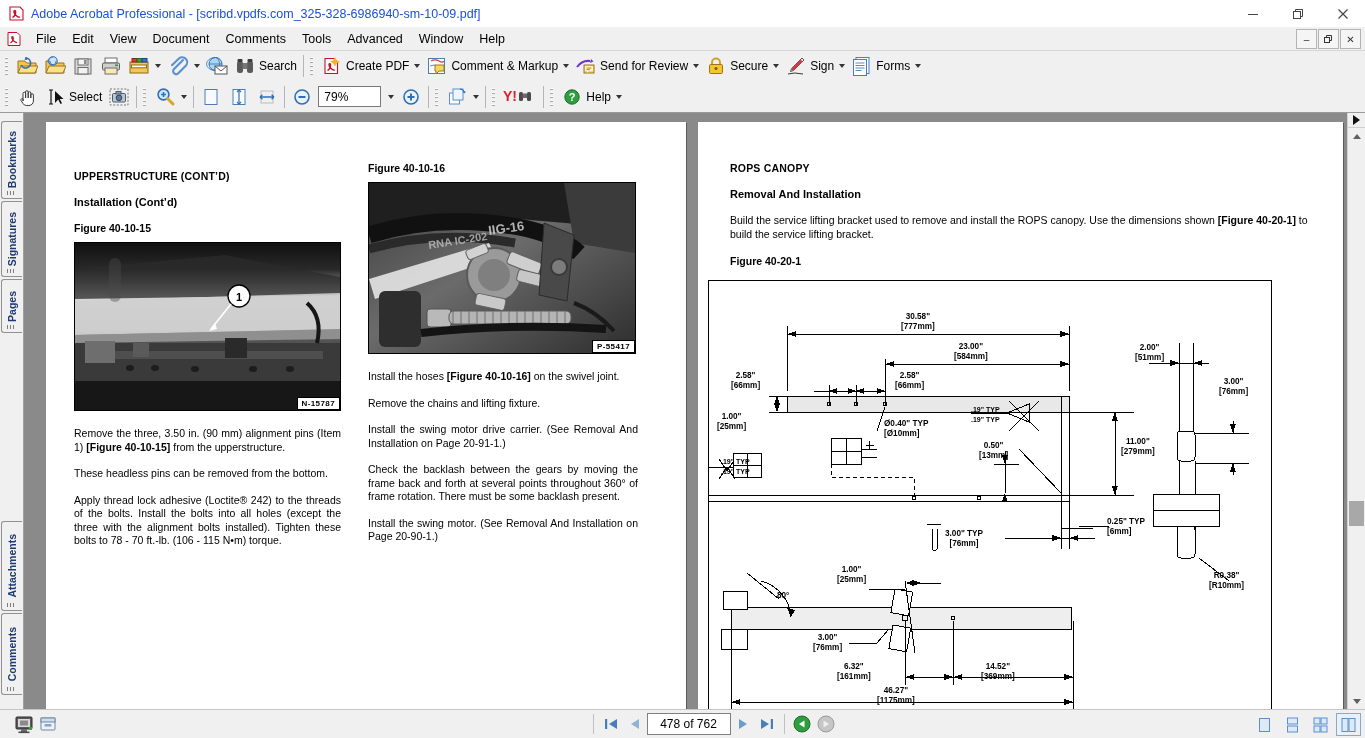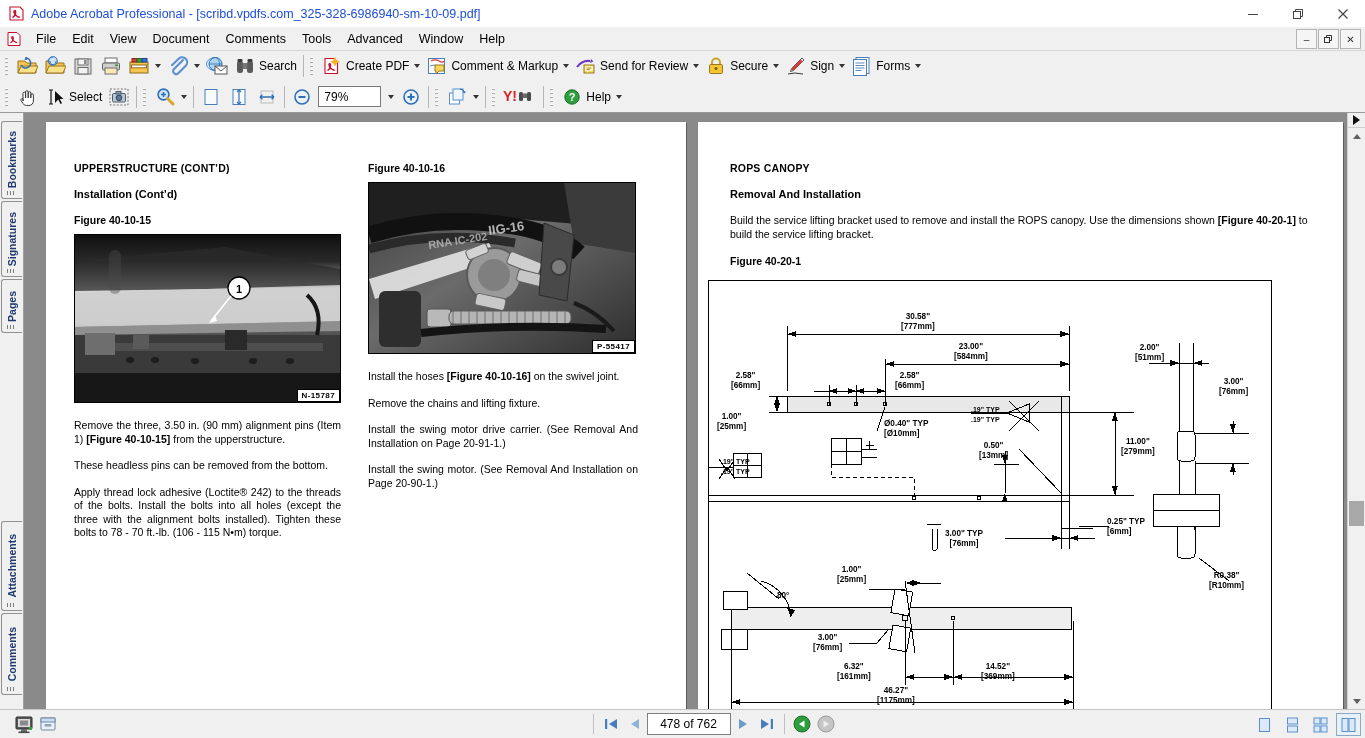--- a/index.html
+++ b/index.html
@@ -496,21 +496,21 @@
         <span>Comments</span>
         <div class="tgrip"></div>
       </div>
     </div>
 
     <div class="viewport">
       <div class="leftmarg"></div>
 
       <div class="page doc" style="width:640px;height:600px;margin-top:9px;">
 
-        <div class="col" style="left:28px;top:40px;width:267px;">
+        <div class="col" style="left:28px;top:48px;width:267px;">
           <div class="h1">UPPERSTRUCTURE (CONT’D)</div>
           <div class="h2" style="margin-top:14px">Installation (Cont’d)</div>
           <div class="fig" style="margin-top:14px">Figure 40-10-15</div>
 
           <div class="photo" style="margin-top:8px;width:265px;height:167px;background:linear-gradient(180deg,#1a1a1a 0%,#232323 18%,#3a3a3a 23%,#8c8c8c 30%,#cfcfcf 40%,#b8b8b8 52%,#4a4a4a 58%,#3b3b3b 76%,#262626 88%,#141414 100%);">
             <svg width="265" height="167" viewBox="0 0 265 167" style="position:absolute;inset:0">
               <defs>
                 <linearGradient id="pg1" x1="0" y1="0" x2="0" y2="1">
                   <stop offset="0" stop-color="#101010"></stop>
                     <stop offset=".16" stop-color="#2a2a2a"></stop>
@@ -590,20 +590,21 @@
               <path d="M205 120 q22 8 40 28" fill="none" stroke="#1a1a1a" stroke-width="4"></path>
             </svg>
             <div class="tag">P-55417</div>
           </div>
 
           <p style="margin-top:16px">
             <span>Install the hoses </span><b>[Figure 40-10-16]</b><span> on the swivel joint.</span>
           </p>
           <p style="margin-top:13px">Remove the chains and lifting fixture.</p>
           <p style="margin-top:13px">Install the swing motor drive carrier. (See Removal And Installation on Page 20-91-1.)</p>
+          <p style="margin-top:13px">Check the backlash between the gears by moving the frame back and forth at several points throughout 360° of frame rotation. There must be some backlash present.</p>
           <p style="margin-top:13px">Install the swing motor. (See Removal And Installation on Page 20-90-1.)</p>
         </div>
       </div>
 
       <div class="gutter"></div>
 
       <div class="page doc" style="width:645px;height:600px;margin-top:9px;">
         <div class="col" style="left:32px;top:40px;width:580px;">
           <div class="h1">ROPS CANOPY</div>
           <div class="h2" style="margin-top:14px">Removal And Installation</div>

